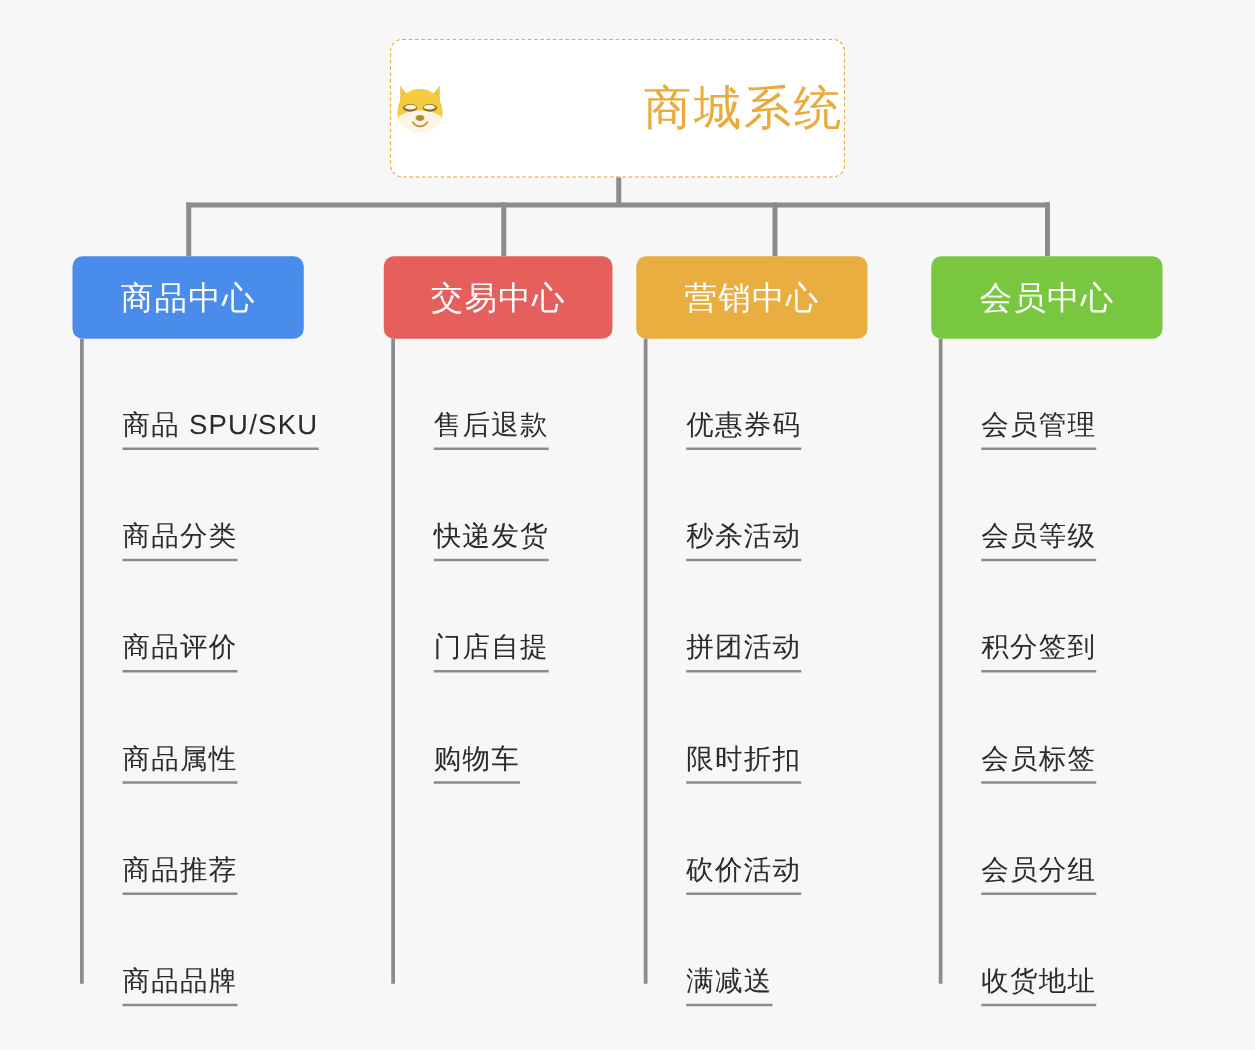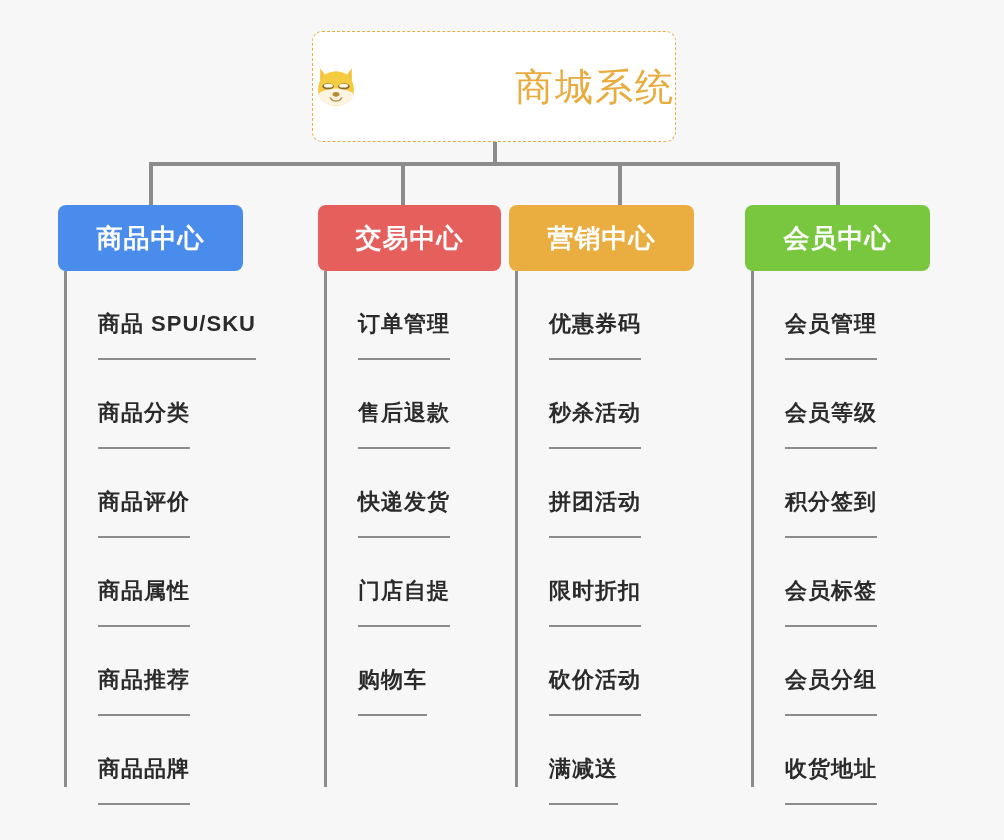--- a/index.html
+++ b/index.html
@@ -70,21 +70,20 @@
   .conn-drop {           
     top: 162px;
     width: 4px;
     height: 43px;
   }
 
   
   .branch {
     position: absolute;
     top: 205px;
-    font-weight: bold;
   }
   .branch-header {
     height: 66px;
     box-sizing: border-box;
     border-radius: 8px;
     display: flex;
     align-items: center;
     justify-content: center;
     color: #ffffff;
     font-size: 26px;
@@ -114,21 +113,21 @@
     display: flex;
     align-items: flex-end;
     padding-left: 40px;
   }
   .leaf-label {
     position: relative;
     font-size: 22px;
     line-height: 1.15;
     color: #2b2b2b;
     white-space: nowrap;
-    padding-bottom: 22px;
+    padding-bottom: 6px;
     border-bottom: 2px solid #8c8c8c;
     letter-spacing: 1px;
   }
 </style>
 </head>
 <body>
 
 <div id="mindmap">
 
   <div class="root-node">
@@ -172,28 +171,25 @@
             <span class="leaf-label">商品属性</span>
           </li>
           <li class="leaf-item">
             <span class="leaf-label">商品推荐</span>
           </li>
           <li class="leaf-item">
             <span class="leaf-label">商品品牌</span>
           </li>
         </ul>
       </div>
-      <div class="branch" style="left: 318px; width: 183px;">
+      <div class="branch" style="left: 307px; width: 183px;">
         <div class="branch-spine" style="height: 516px;"></div>
         <div class="branch-header" style="background: rgb(229, 96, 92);">交易中心</div>
         <ul class="leaf-list">
           <li class="leaf-item">
-            <span class="leaf-label">订单管理</span>
-          </li>
-          <li class="leaf-item">
             <span class="leaf-label">售后退款</span>
           </li>
           <li class="leaf-item">
             <span class="leaf-label">快递发货</span>
           </li>
           <li class="leaf-item">
             <span class="leaf-label">门店自提</span>
           </li>
           <li class="leaf-item">
             <span class="leaf-label">购物车</span>

